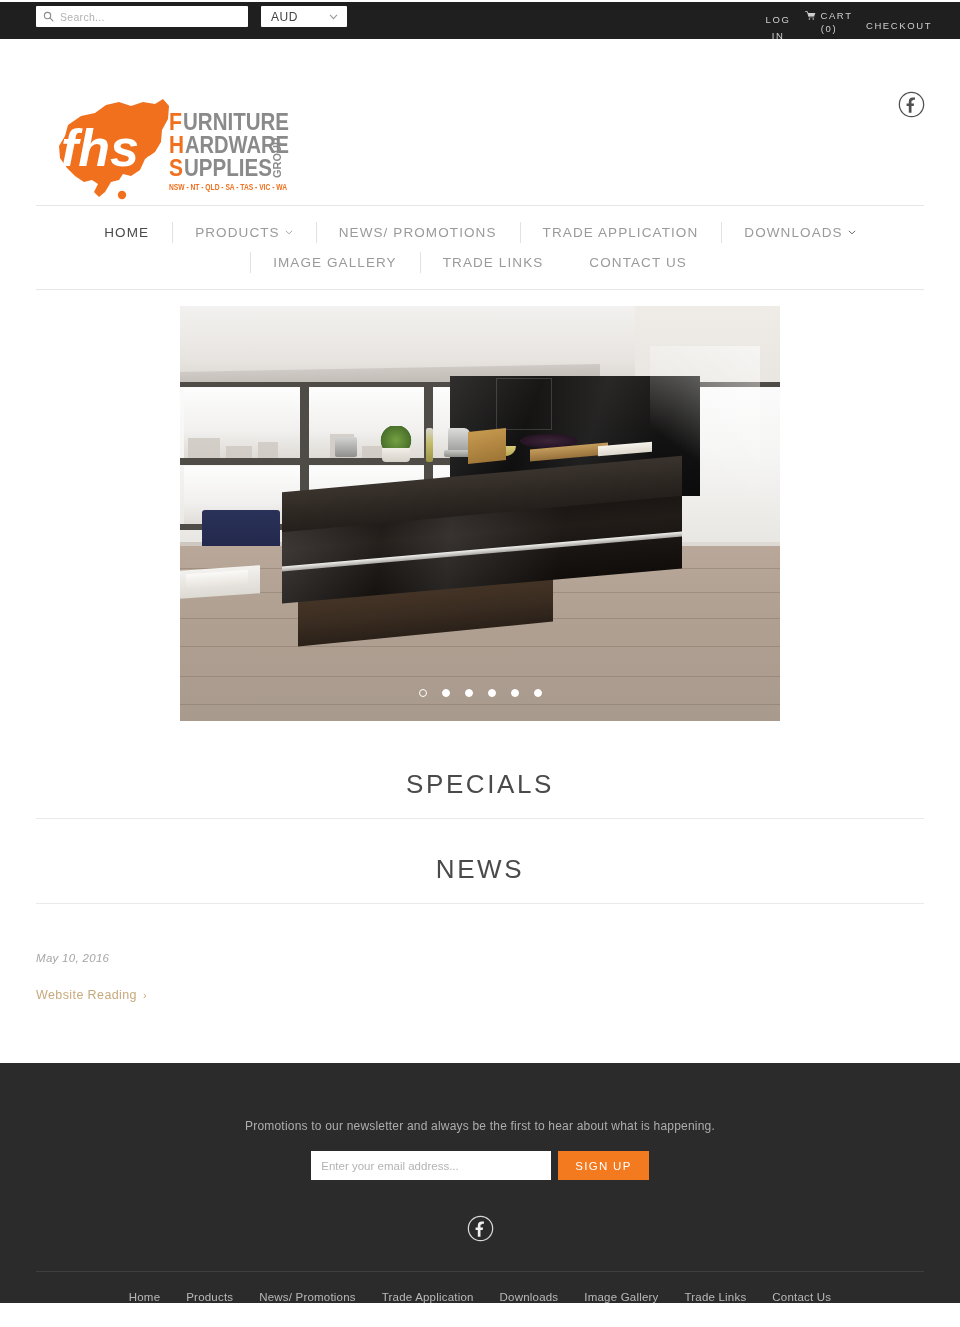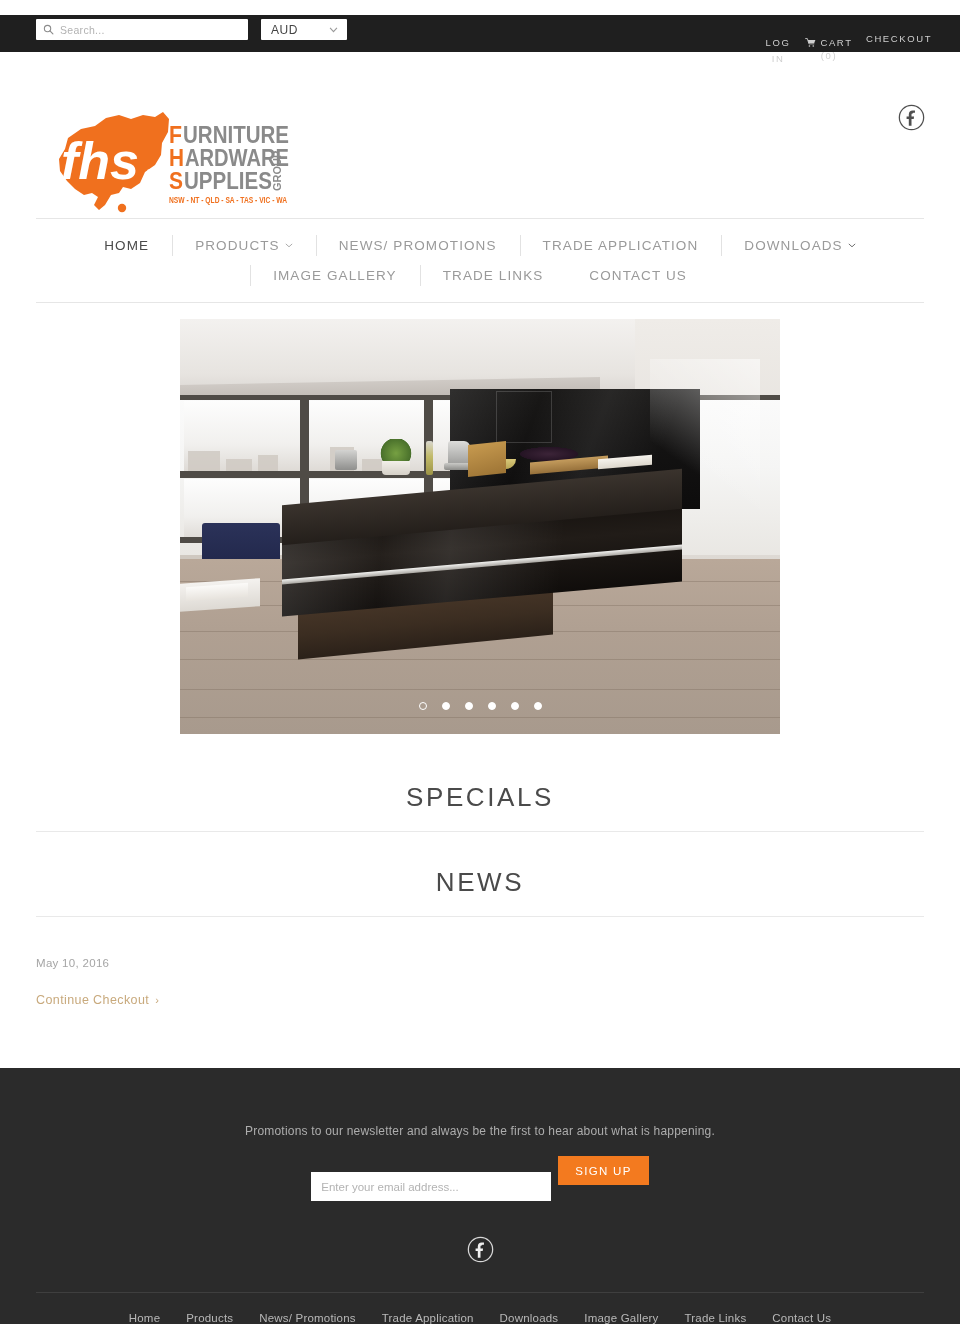--- a/index.html
+++ b/index.html
@@ -14,21 +14,21 @@
   
   .topbar {
     position: relative;
     height: 37px;
     background: #1f1f1f;
   }
   .topbar-inner {
     position: relative;
     width: 960px;
     height: 37px;
-    margin: 15px auto;
+    margin: 2px auto;
   }
   .search-wrap {
     position: absolute;
     left: 36px;
     top: 4px;
     width: 212px;
     height: 21px;
     background: #ffffff;
     border-radius: 1px;
     display: flex;
@@ -87,24 +87,24 @@
   .top-link {
     color: #cfcfcf;
     font-size: 9.5px;
     letter-spacing: 1.6px;
     text-transform: uppercase;
     text-decoration: none;
     display: block;
     width: 44px;
     text-align: center;
     line-height: 16px;
-    padding-top: 20px;
-    cursor: pointer;
-  }
-  .top-link.cart { width: 62px; display:flex; flex-direction: column; align-items:center; padding-top:22px;}
+    padding-top: 10px;
+    cursor: pointer;
+  }
+  .top-link.cart { width: 62px; display:flex; flex-direction: column; align-items:center; padding-top:8px;}
   .cart-row { display: flex; align-items: center; gap: 4px; line-height: 11px;}
   .cart-icon { width: 11px; height: 9px; display:block;}
   .cart-count { line-height: 16px; }
   .top-link.checkout {
     width: 78px;
     padding-top: 18px;
     line-height: 11px;
   }
   .top-link.login { width: 40px; }
 
@@ -339,24 +339,25 @@
   .article-title {
     font-size: 20px;
     font-weight: 400;
     letter-spacing: 1.4px;
     color: #4a4a4a;
     text-transform: uppercase;
     line-height: 26px;
     cursor: pointer;
   }
   .article-date {
-    margin-top: 12px;
+    margin-top: 20px;
     font-size: 11.5px;
     color: #a5a5a5;
     letter-spacing: .3px;
+    font-style: italic;
   }
   .article-link {
     display: inline-block;
     margin-top: 24px;
     font-size: 12.5px;
     color: #c8a97c;
     text-decoration: none;
     letter-spacing: .4px;
     cursor: pointer;
   }
@@ -393,21 +394,20 @@
   .newsletter-input {
     width: 240px;
     height: 29px;
     border: 0;
     outline: 0;
     background: #fff;
     font-family: "Liberation Sans", sans-serif;
     font-size: 11.5px;
     color: #555;
     padding: 0 10px;
-    margin-top: 16px;
   }
   .newsletter-input::placeholder { color: #b3b3b3; }
   .newsletter-btn {
     height: 29px;
     border: 0;
     background: #f37a1f;
     color: #fff;
     font-family: "Liberation Sans", sans-serif;
     font-size: 11.5px;
     letter-spacing: 1.3px;
@@ -630,21 +630,21 @@
   </div>
 </div>
 
 <div class="section-head specials-head">Specials</div>
 
 <div class="section-head news-head">News</div>
 
 <div class="article">
   <div class="article-date">May 10, 2016</div>
   <a class="article-link">
-    <span>Continue Checkout</span><span class="chev">›</span>
+    <span>Website Reading</span><span class="chev">›</span>
   </a>
 </div>
 
 <div class="spacer"></div>
 
 <div class="footer">
 
   <div class="newsletter">
     <div class="newsletter-sub">Promotions to our newsletter and always be the first to hear about what is happening.</div>
     <div class="newsletter-form">

